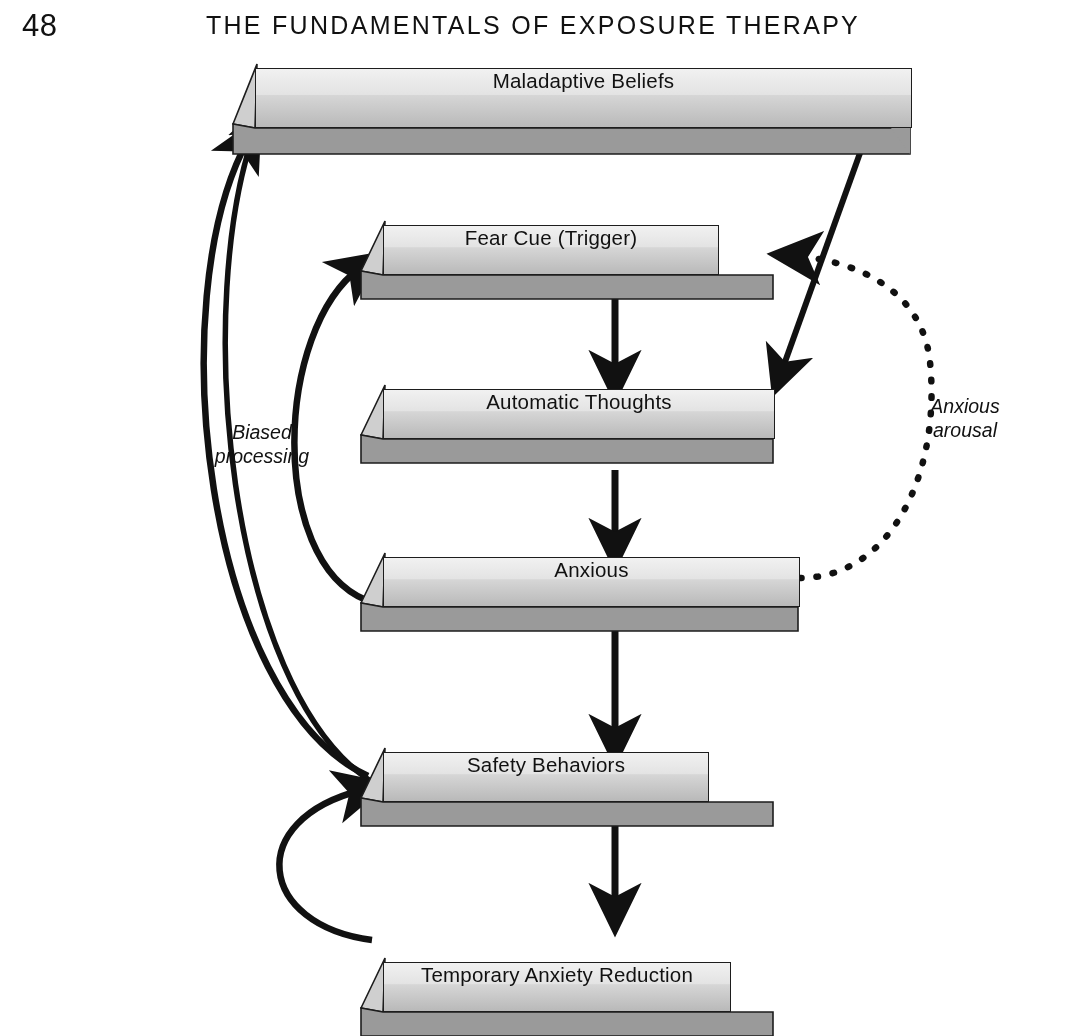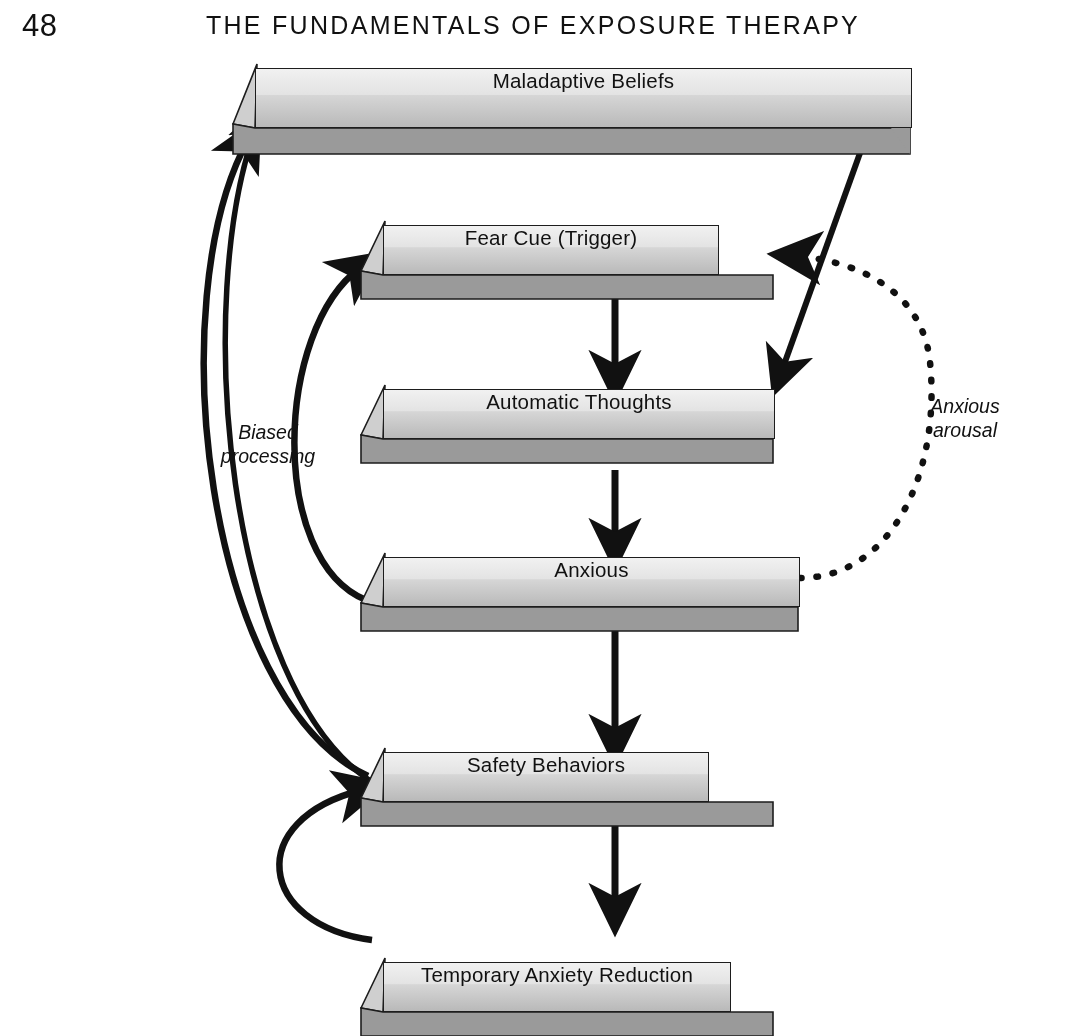--- a/index.html
+++ b/index.html
@@ -190,21 +190,21 @@
   <div class="box" style="left:383px; top:917px; width:346px; height:48px;margin-top:41px;">
     <svg width="430" height="92" style="position:absolute; left:-24px; top:-6px;">
       <polygon points="2,56 26,6 24,60" fill="#cfcfcf" stroke="#1d1d1d" stroke-width="1.6"></polygon>
       <polygon points="2,56 24,60 414,60 414,84 2,84" fill="#9a9a9a" stroke="#1d1d1d" stroke-width="1.6"></polygon>
     </svg>
     <div class="face">
       <span class="label">Temporary Anxiety Reduction</span>
     </div>
   </div>
 
-  <div class="annot" style="left:178px; top:420px; width:180px;">Biased
+  <div class="annot" style="left:172px; top:420px; width:180px;">Biased
 processing</div>
 
   <div class="annot" style="left:880px; top:394px; width:170px;">Anxious
 arousal</div>
 
 
 
 </div>
 
 </body></html>

